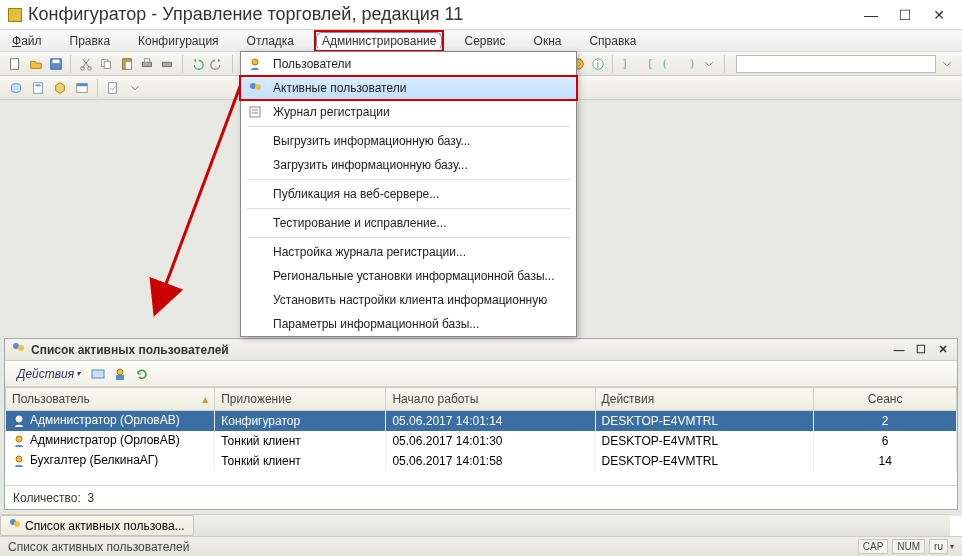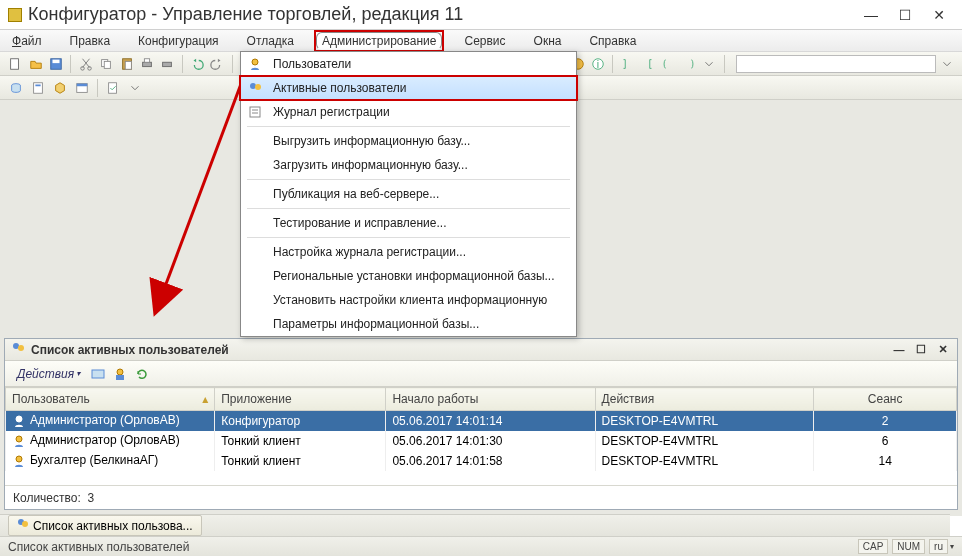--- a/index.html
+++ b/index.html
@@ -55,21 +55,21 @@
   .tbl th { background: linear-gradient(#f8f8f0,#ececde); text-align: left; font-weight: normal; color: #444; padding: 4px 6px; border: 1px solid #d0d0c8; font-size: 12px; }
   .tbl td { padding: 2px 6px; border-left: 1px solid #eee; border-right: 1px solid #eee; font-size: 12px; height: 20px; }
   .tbl tr.selected td { background: #3a6ea5; color: #fff; }
   .tbl tr.even td { background: #fff; }
   .tbl tr.odd td { background: #fff; }
   .tbl .uicon { display: inline-block; width: 14px; height: 14px; vertical-align: middle; margin-right: 4px; }
   .tbl .col-r { text-align: center; }
   .tbl-footer { height: 24px; display: flex; align-items: center; padding: 0 8px; color: #333; border-top: 1px solid #d8d8d0; }
 
   
-  .taskbar { position: absolute; left: 0; right: 12px; bottom: 20px; height: 22px; background: linear-gradient(#f0f0ea,#e4e4dc); border-top: 1px solid #cfcfc8; display: flex; align-items: center; padding: 0 8px; }
+  .taskbar { position: absolute; left: 0; right: 12px; bottom: 20px; height: 22px; background: linear-gradient(#f0f0ea,#e4e4dc); border-top: 1px solid #cfcfc8; display: flex; align-items: center; padding: 0 0; }
   .taskbar .task-btn { background: linear-gradient(#faf8ee,#eceada); border: 1px solid #c8c6ba; padding: 2px 8px; font-size: 11px; cursor: pointer; border-radius: 2px; display: flex; align-items: center; gap: 4px; }
 
   
   .statusbar { position: absolute; left: 0; right: 0; bottom: 0; height: 20px; background: linear-gradient(#f0f0ea,#e4e4dc); border-top: 1px solid #cfcfc8; display: flex; align-items: center; padding: 0 8px; font-size: 11px; color: #444; }
   .statusbar .sb-left { flex: 1; }
   .statusbar .sb-ind { border: 1px solid #c8c6ba; padding: 1px 4px; margin-left: 4px; background: #f4f4ee; font-size: 10px; }
 
 </style>
 </head>
 <body>

